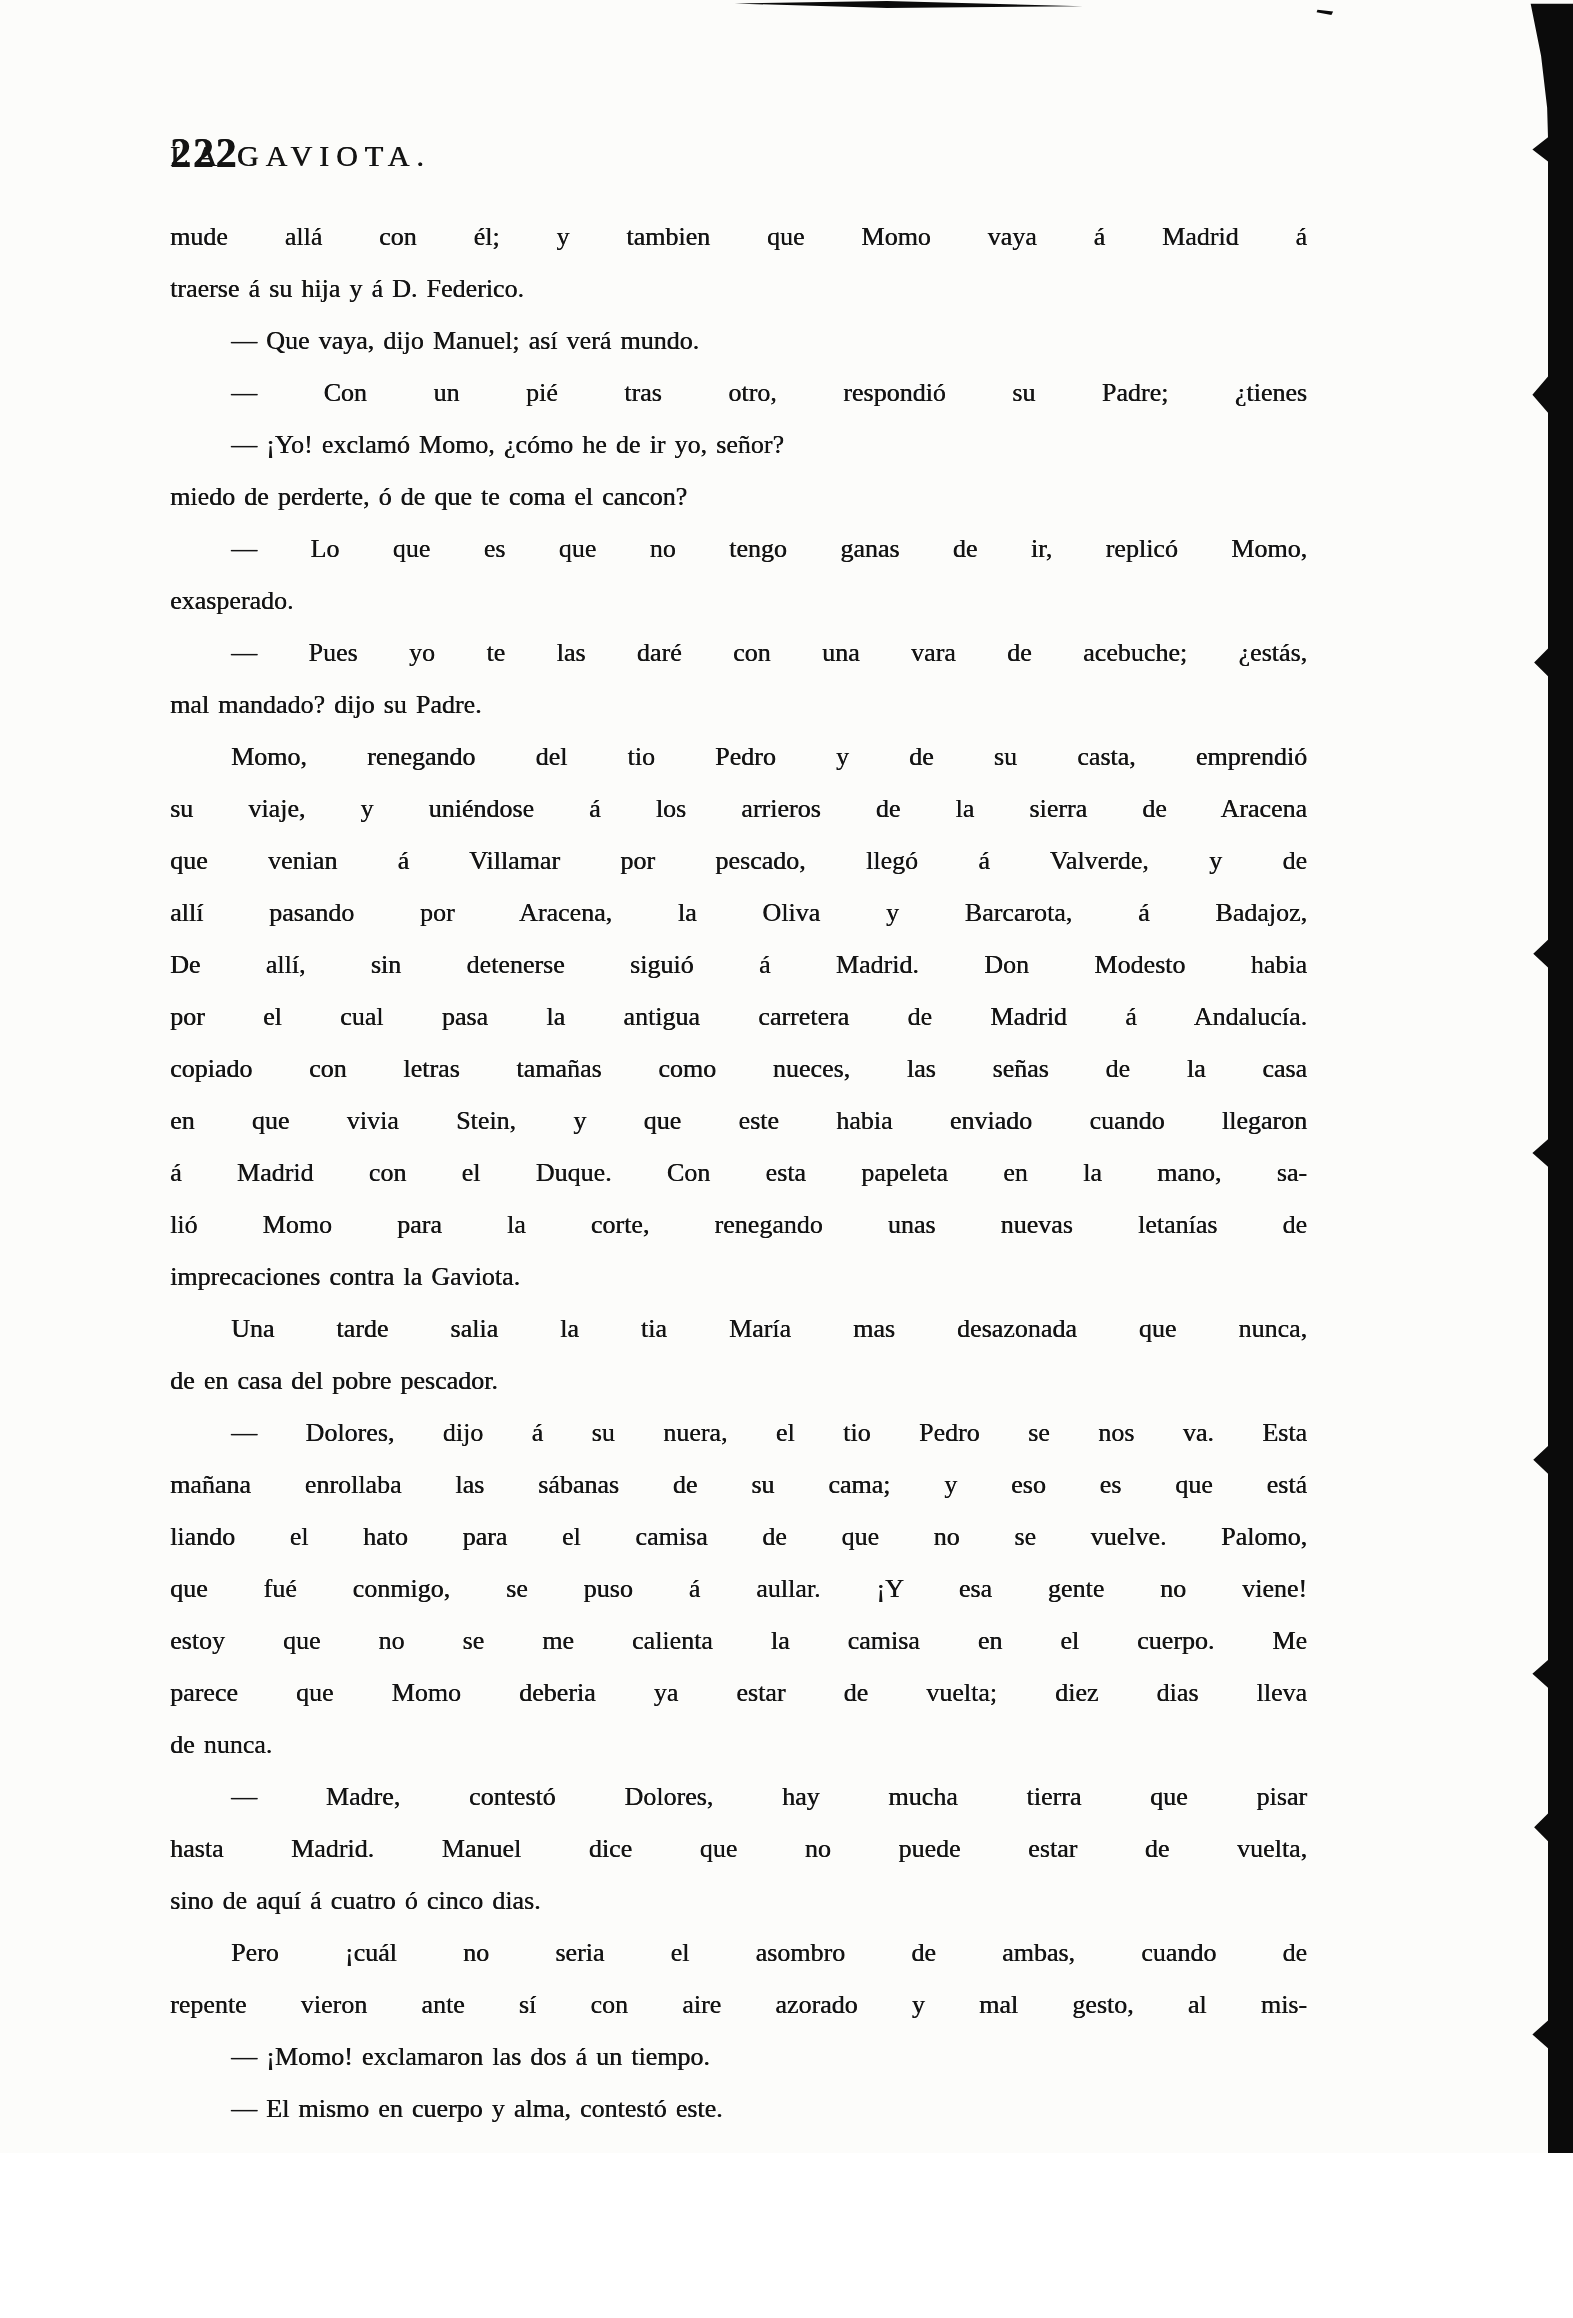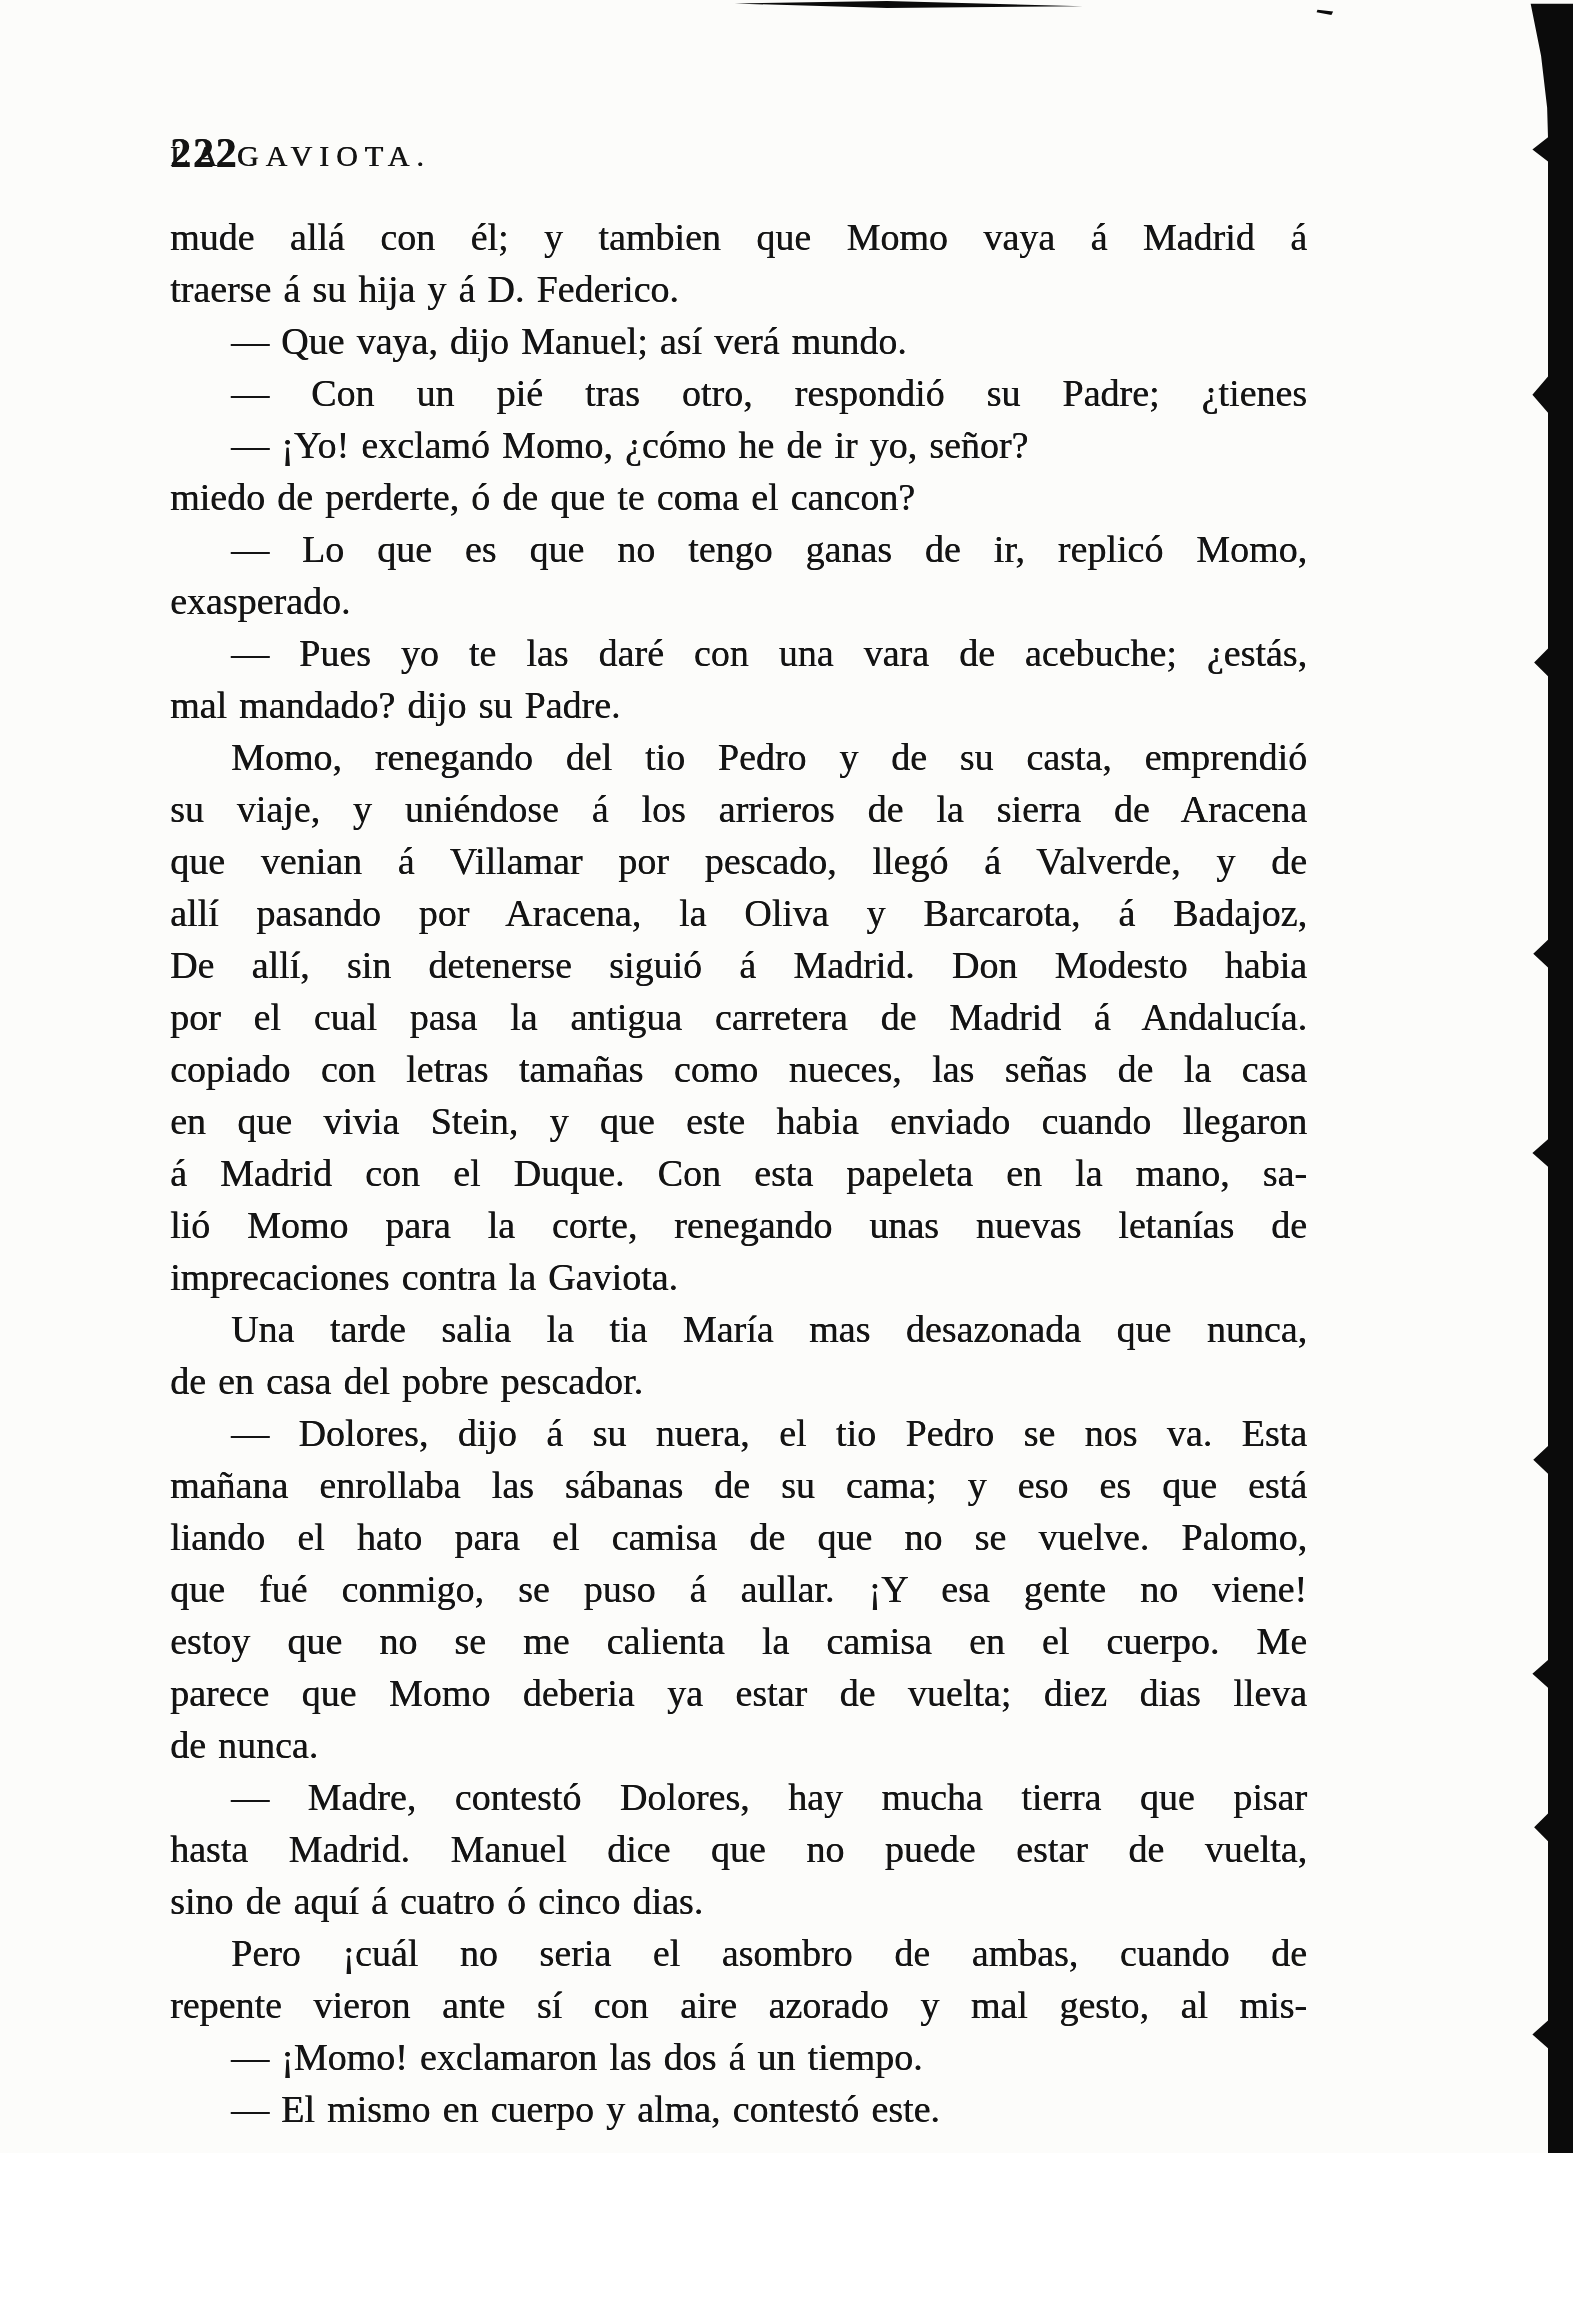--- a/index.html
+++ b/index.html
@@ -47,21 +47,21 @@
     text-shadow: 0.6px 0 0 currentColor;
   }
   
   .textblock {
     position: absolute;
     left: 170px;
     top: 211px;
     width: 1137px;
   }
   .line {
-    font-size: 38px;
+    font-size: 26px;
     line-height: 52px;
     white-space: normal;
     text-shadow: 0.4px 0 0 currentColor;
     word-spacing: 2.6px;
   }
   .line.i { padding-left: 61px; }
   .line.j {
     text-align: justify;
     text-align-last: justify;
     -moz-text-align-last: justify;

